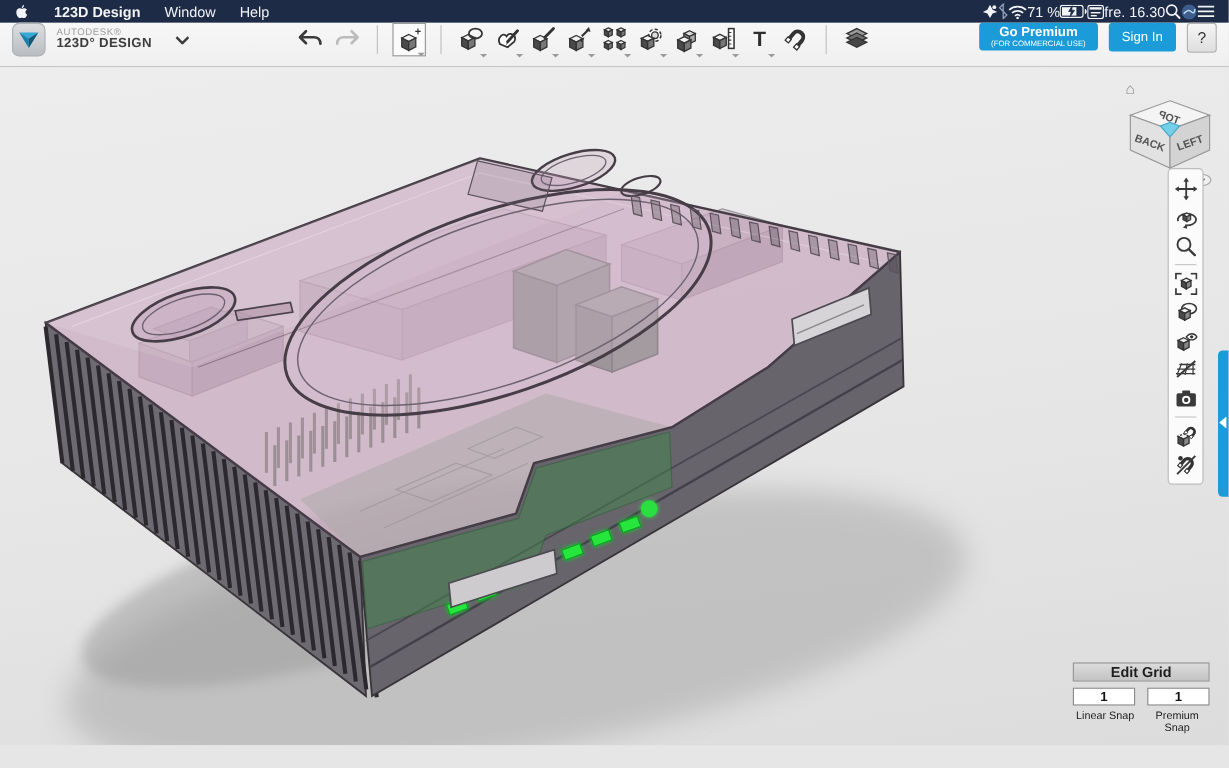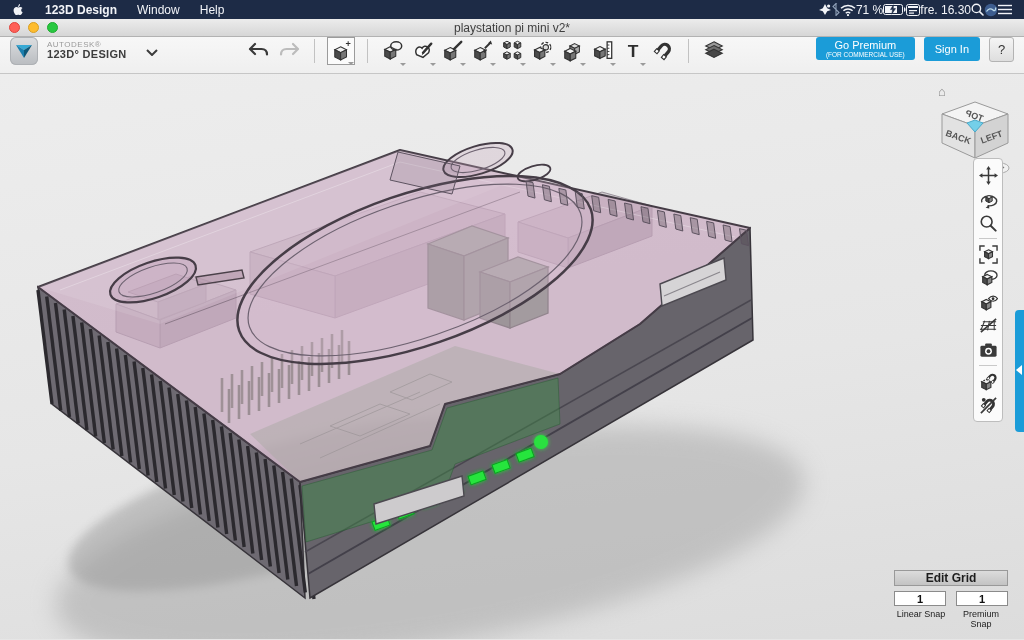--- a/index.html
+++ b/index.html
@@ -40,21 +40,21 @@
   .tools { display:flex; align-items:center; margin-left:86px; }
   .tbtn { position:relative; width:26px; height:28px; display:flex; align-items:center; justify-content:center;
           margin:0 2px; cursor:pointer; }
   .tbtn.framed { border:1px solid #9b9b9b; background:#fbfbfb; width:28px; }
   .tbtn .caret { position:absolute; right:0px; bottom:-1px; width:0; height:0;
                  border-left:3px solid transparent; border-right:3px solid transparent; border-top:3px solid #9a9a9a; }
   .tsep { width:1px; height:24px; background:#c2c2c2; margin:0 10px; }
   .toolbar .grow { flex:1; }
   .btn-premium { background:#1b9cd8; color:#fff; border-radius:3px; text-align:center;
                  padding:2px 10px; margin-right:9px; cursor:pointer; line-height:1.1; }
-  .btn-premium .b1 { font-size:11px; font-weight:normal; }
+  .btn-premium .b1 { font-size:11px; font-weight:bold; }
   .btn-premium .b2 { font-size:6.5px; }
   .btn-signin { background:#1b9cd8; color:#fff; border-radius:3px; font-size:11px; font-weight:normal;
                 padding:6px 11px; margin-right:9px; cursor:pointer; }
   .btn-help { width:25px; height:25px; border:1px solid #b3b3b3; border-radius:3px; font-size:13px;
               background:linear-gradient(#f5f5f5,#dedede); color:#333; display:flex; align-items:center;
               justify-content:center; cursor:pointer; }
 
   
   .canvas { position:relative; height:565px; background:linear-gradient(172deg,#ededed 0%,#e6e6e6 55%,#dcdcdc 100%); overflow:hidden; }
   .model-svg { position:absolute; left:0; top:0; }
@@ -161,28 +161,20 @@
             <g stroke="#f2f4f8" stroke-width="1.4">
               <line x1="0" y1="1.5" x2="14" y2="1.5"></line>
               <line x1="0" y1="5.5" x2="14" y2="5.5"></line>
               <line x1="0" y1="9.5" x2="14" y2="9.5"></line>
             </g>
           </svg>
       </span>
     </div>
   </div>
 
-  <div class="titlebar">
-    <div class="lights">
-      <span class="light red"></span>
-      <span class="light yellow"></span>
-      <span class="light green"></span>
-    </div>
-    <div class="win-title">playstation pi mini v2*</div>
-  </div>
 
   <div class="toolbar">
     <div class="brand">
       <span class="brand-badge">
         <svg width="20" height="20" viewBox="0 0 20 20">
           <polygon points="2,4 18,4 10,9" fill="#36a9d4"></polygon>
           <polygon points="2,4 10,9 10,17" fill="#1b7fae"></polygon>
           <polygon points="18,4 10,9 10,17" fill="#0f5878"></polygon>
         </svg>
       </span>

